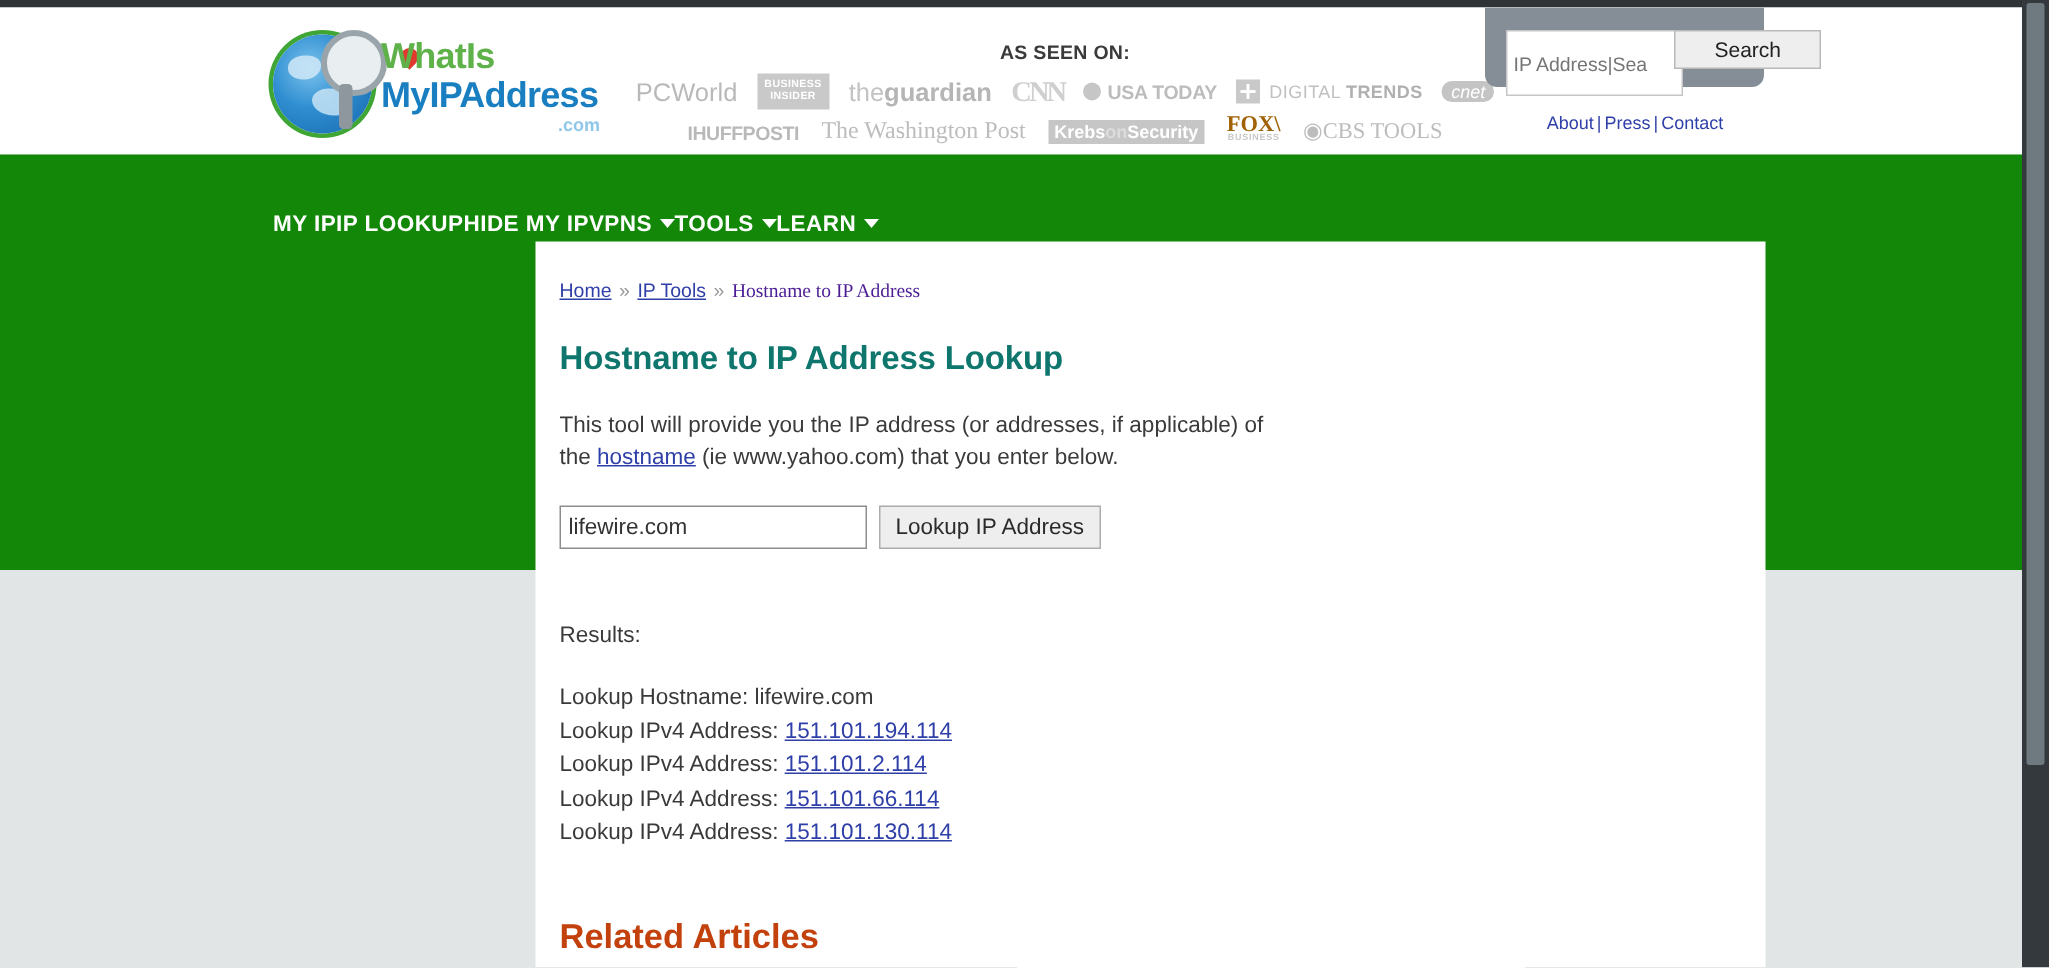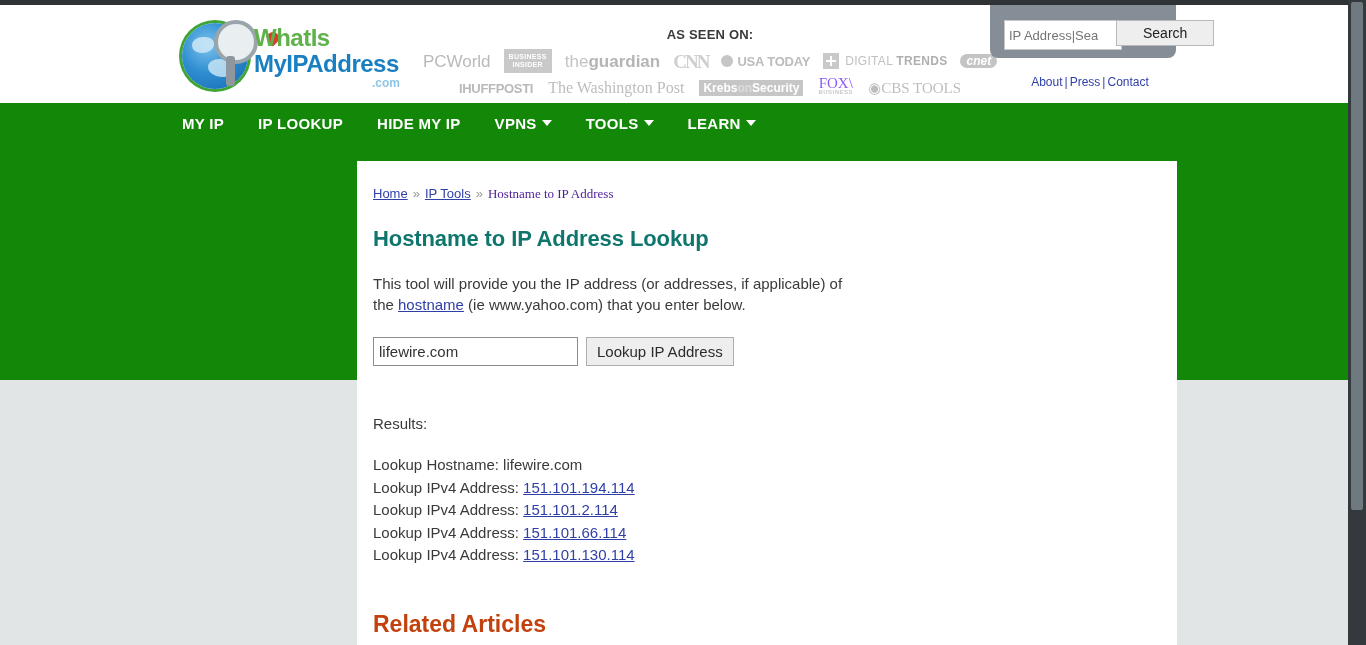--- a/index.html
+++ b/index.html
@@ -52,46 +52,46 @@
   .b-cnn{font-size:19px;font-weight:bold;color:#cfcfcf;letter-spacing:-2px;font-family:"Liberation Serif",serif;}
   .b-usat{display:flex;align-items:center;gap:4px;}
   .b-usat .dot{width:12px;height:12px;border-radius:50%;background:#c6c6c6;display:inline-block;}
   .b-usat span.t{font-size:13px;font-weight:bold;color:#bcbcbc;letter-spacing:-.2px;}
   .b-dt{display:flex;align-items:center;gap:6px;}
   .b-dt .sq{width:16px;height:16px;background:#c9c9c9;position:relative;}
   .b-dt .sq:before{content:"";position:absolute;left:7px;top:3px;width:2px;height:10px;background:#fff;}
   .b-dt .sq:after{content:"";position:absolute;left:3px;top:7px;width:10px;height:2px;background:#fff;}
   .b-dt .t{font-size:12px;color:#c1c1c1;letter-spacing:.3px;}
   .b-dt .t b{color:#b0b0b0;}
-  .b-cnet{background:#c4c4c4;color:#ffffff;font-size:12px;font-weight:bold;
+  .b-cnet{background:#c4c4c4;color:#ffffff;font-size:12px;font-weight:normal;
           padding:1px 6px;border-radius:9px;font-style:italic;}
   .b-huff{font-size:13px;font-weight:bold;color:#b9b9b9;letter-spacing:-.3px;}
   .b-wapo{font-size:16px;color:#bdbdbd;font-family:"Liberation Serif",serif;white-space:nowrap;}
   .b-krebs{background:#c6c6c6;color:#ffffff;font-size:12px;font-weight:bold;padding:2px 4px;}
   .b-krebs i{font-style:normal;color:#dcdcdc;}
   .b-fox{line-height:9px;text-align:center;}
-  .b-fox .f1{font-size:15px;font-weight:normal;color:#8b5cf6;font-family:"Liberation Serif",serif;}
+  .b-fox .f1{font-size:15px;font-weight:bold;color:#a16207;font-family:"Liberation Serif",serif;}
   .b-fox .f2{font-size:6px;font-weight:bold;color:#c8c8c8;letter-spacing:.5px;}
   .b-cbs{font-size:15px;color:#bdbdbd;font-family:"Liberation Serif",serif;white-space:nowrap;}
 
   .searchbox{position:absolute;left:990px;top:0px;width:186px;height:53px;background:#858e96;
              border-radius:0 0 8px 8px;}
-  .search-input{position:absolute;left:14px;top:15px;width:118px;height:30px;box-sizing:border-box;
+  .search-input{position:absolute;left:14px;top:15px;width:118px;height:44px;box-sizing:border-box;
                 border:1px solid #c6c6c6;background:#fff;font-size:13px;color:#9b9b9b;
                 font-family:"Liberation Sans",sans-serif;padding:0 4px;}
   .search-btn{position:absolute;left:126px;top:15px;height:26px;box-sizing:border-box;
               border:1px solid #b9b9b9;background:#eeeeee;font-size:14px;color:#222;
               font-family:"Liberation Sans",sans-serif;padding:0 26px;cursor:pointer;}
   .toplinks{position:absolute;left:1010px;top:70px;width:160px;font-size:12px;color:#2f3fa8;text-align:center;}
   .toplinks a{color:#2f3fa8;text-decoration:none;}
   .toplinks .sep{color:#2f3fa8;margin:0 2px;}
 
   
   .navband{position:absolute;left:0;top:98px;width:1348px;height:277px;background:#138808;}
-  .nav{position:absolute;left:182px;top:101px;height:34px;display:flex;align-items:center;gap:34px;}
+  .nav{position:absolute;left:182px;top:127px;height:34px;display:flex;align-items:center;}
   .nav-item{color:#ffffff;font-size:15px;font-weight:bold;letter-spacing:.3px;cursor:pointer;
             display:flex;align-items:center;gap:5px;white-space:nowrap;}
   .caret{width:0;height:0;border-left:5px solid transparent;border-right:5px solid transparent;
          border-top:6px solid #ffffff;display:inline-block;}
 
   
   .panel{position:absolute;left:357px;top:156px;width:820px;height:489px;background:#ffffff;}
   .panel-inner{padding:25px 0 0 16px;}
 
   .crumb{font-size:13px;color:#6b6b6b;}

